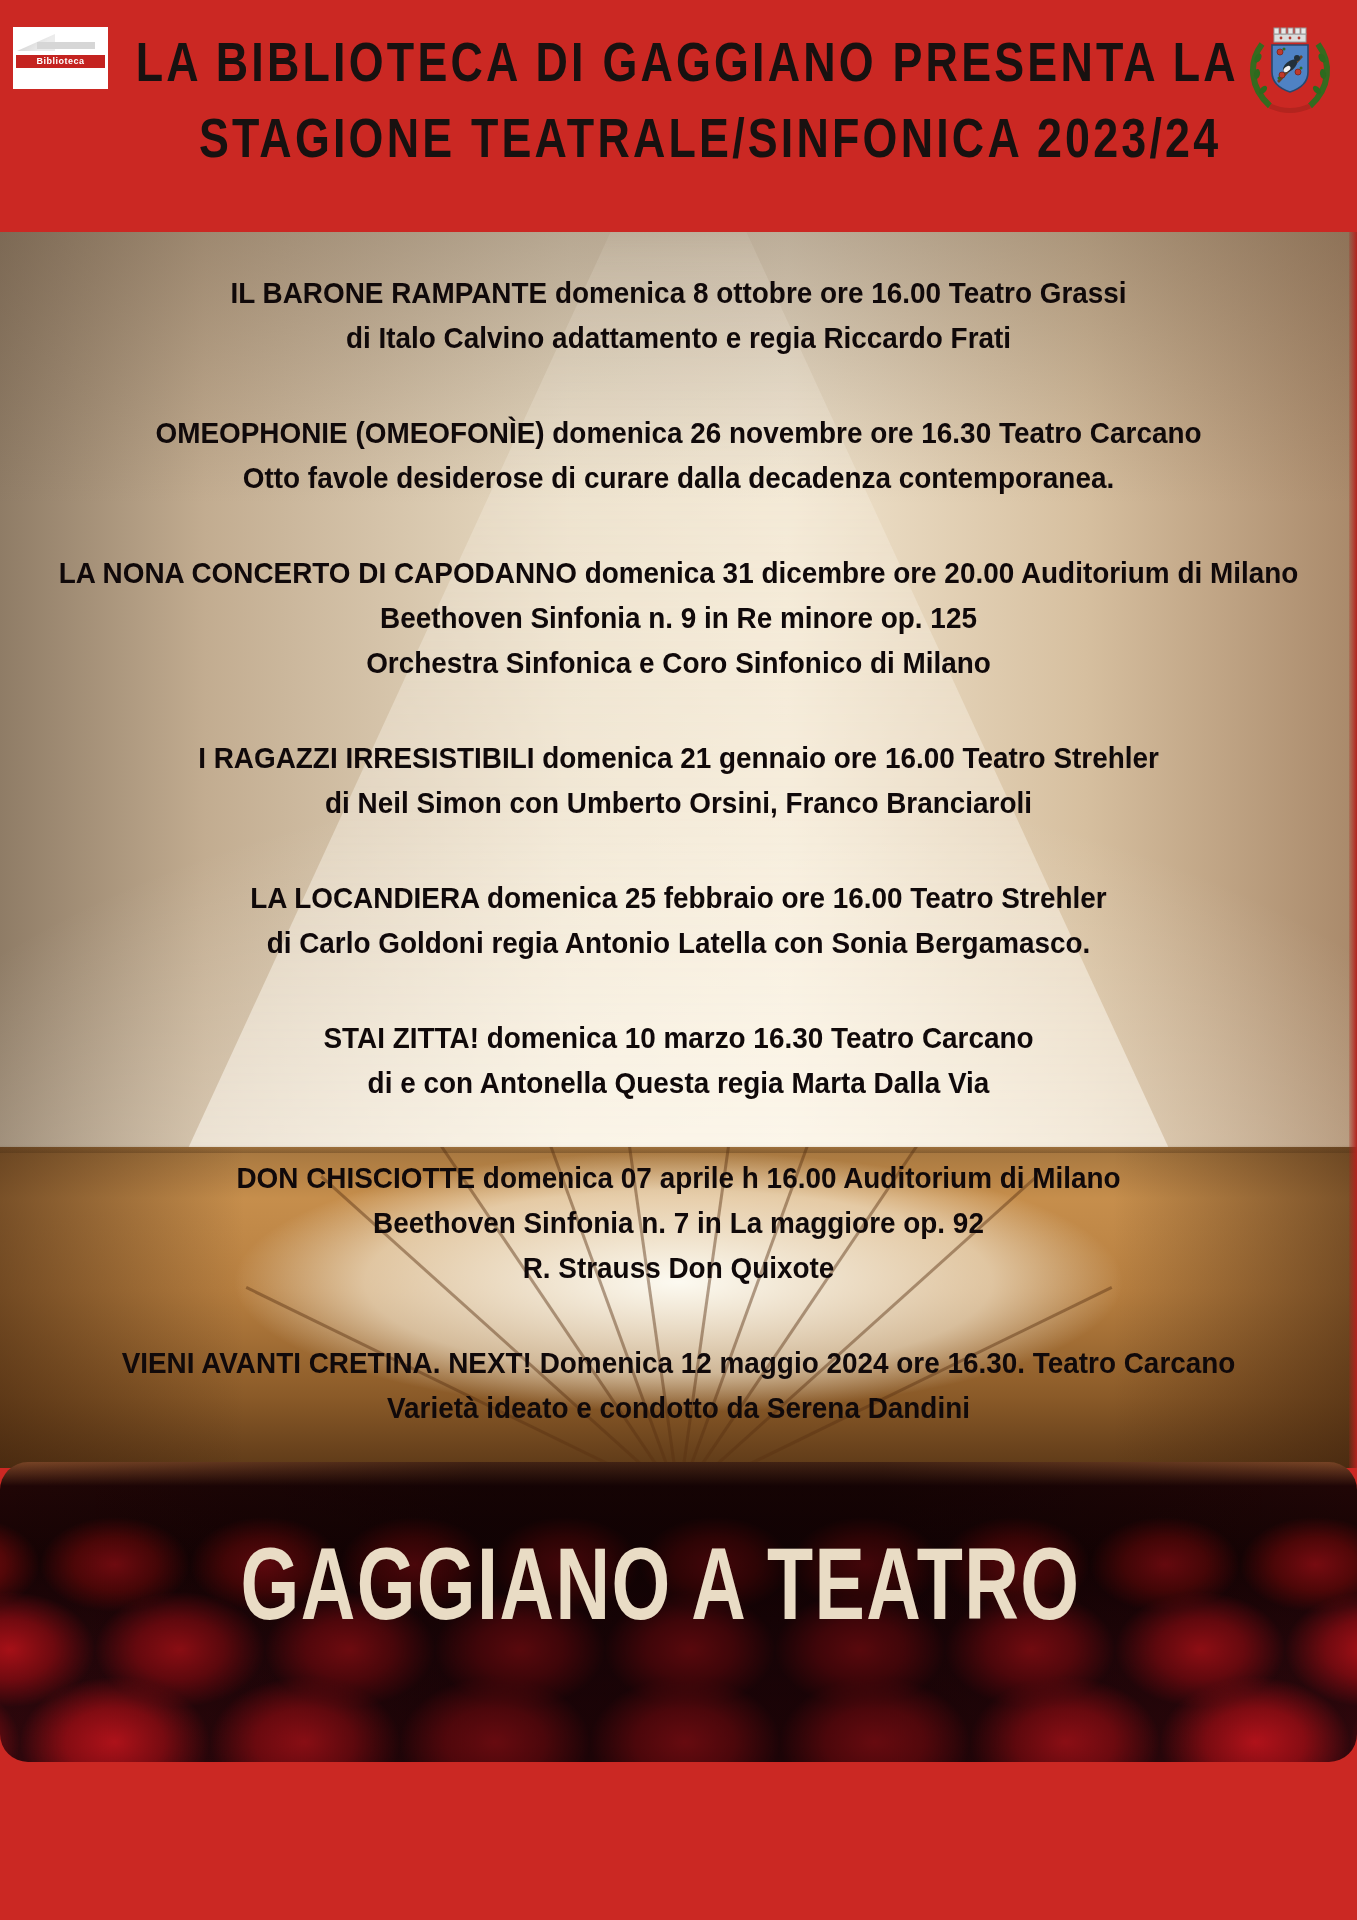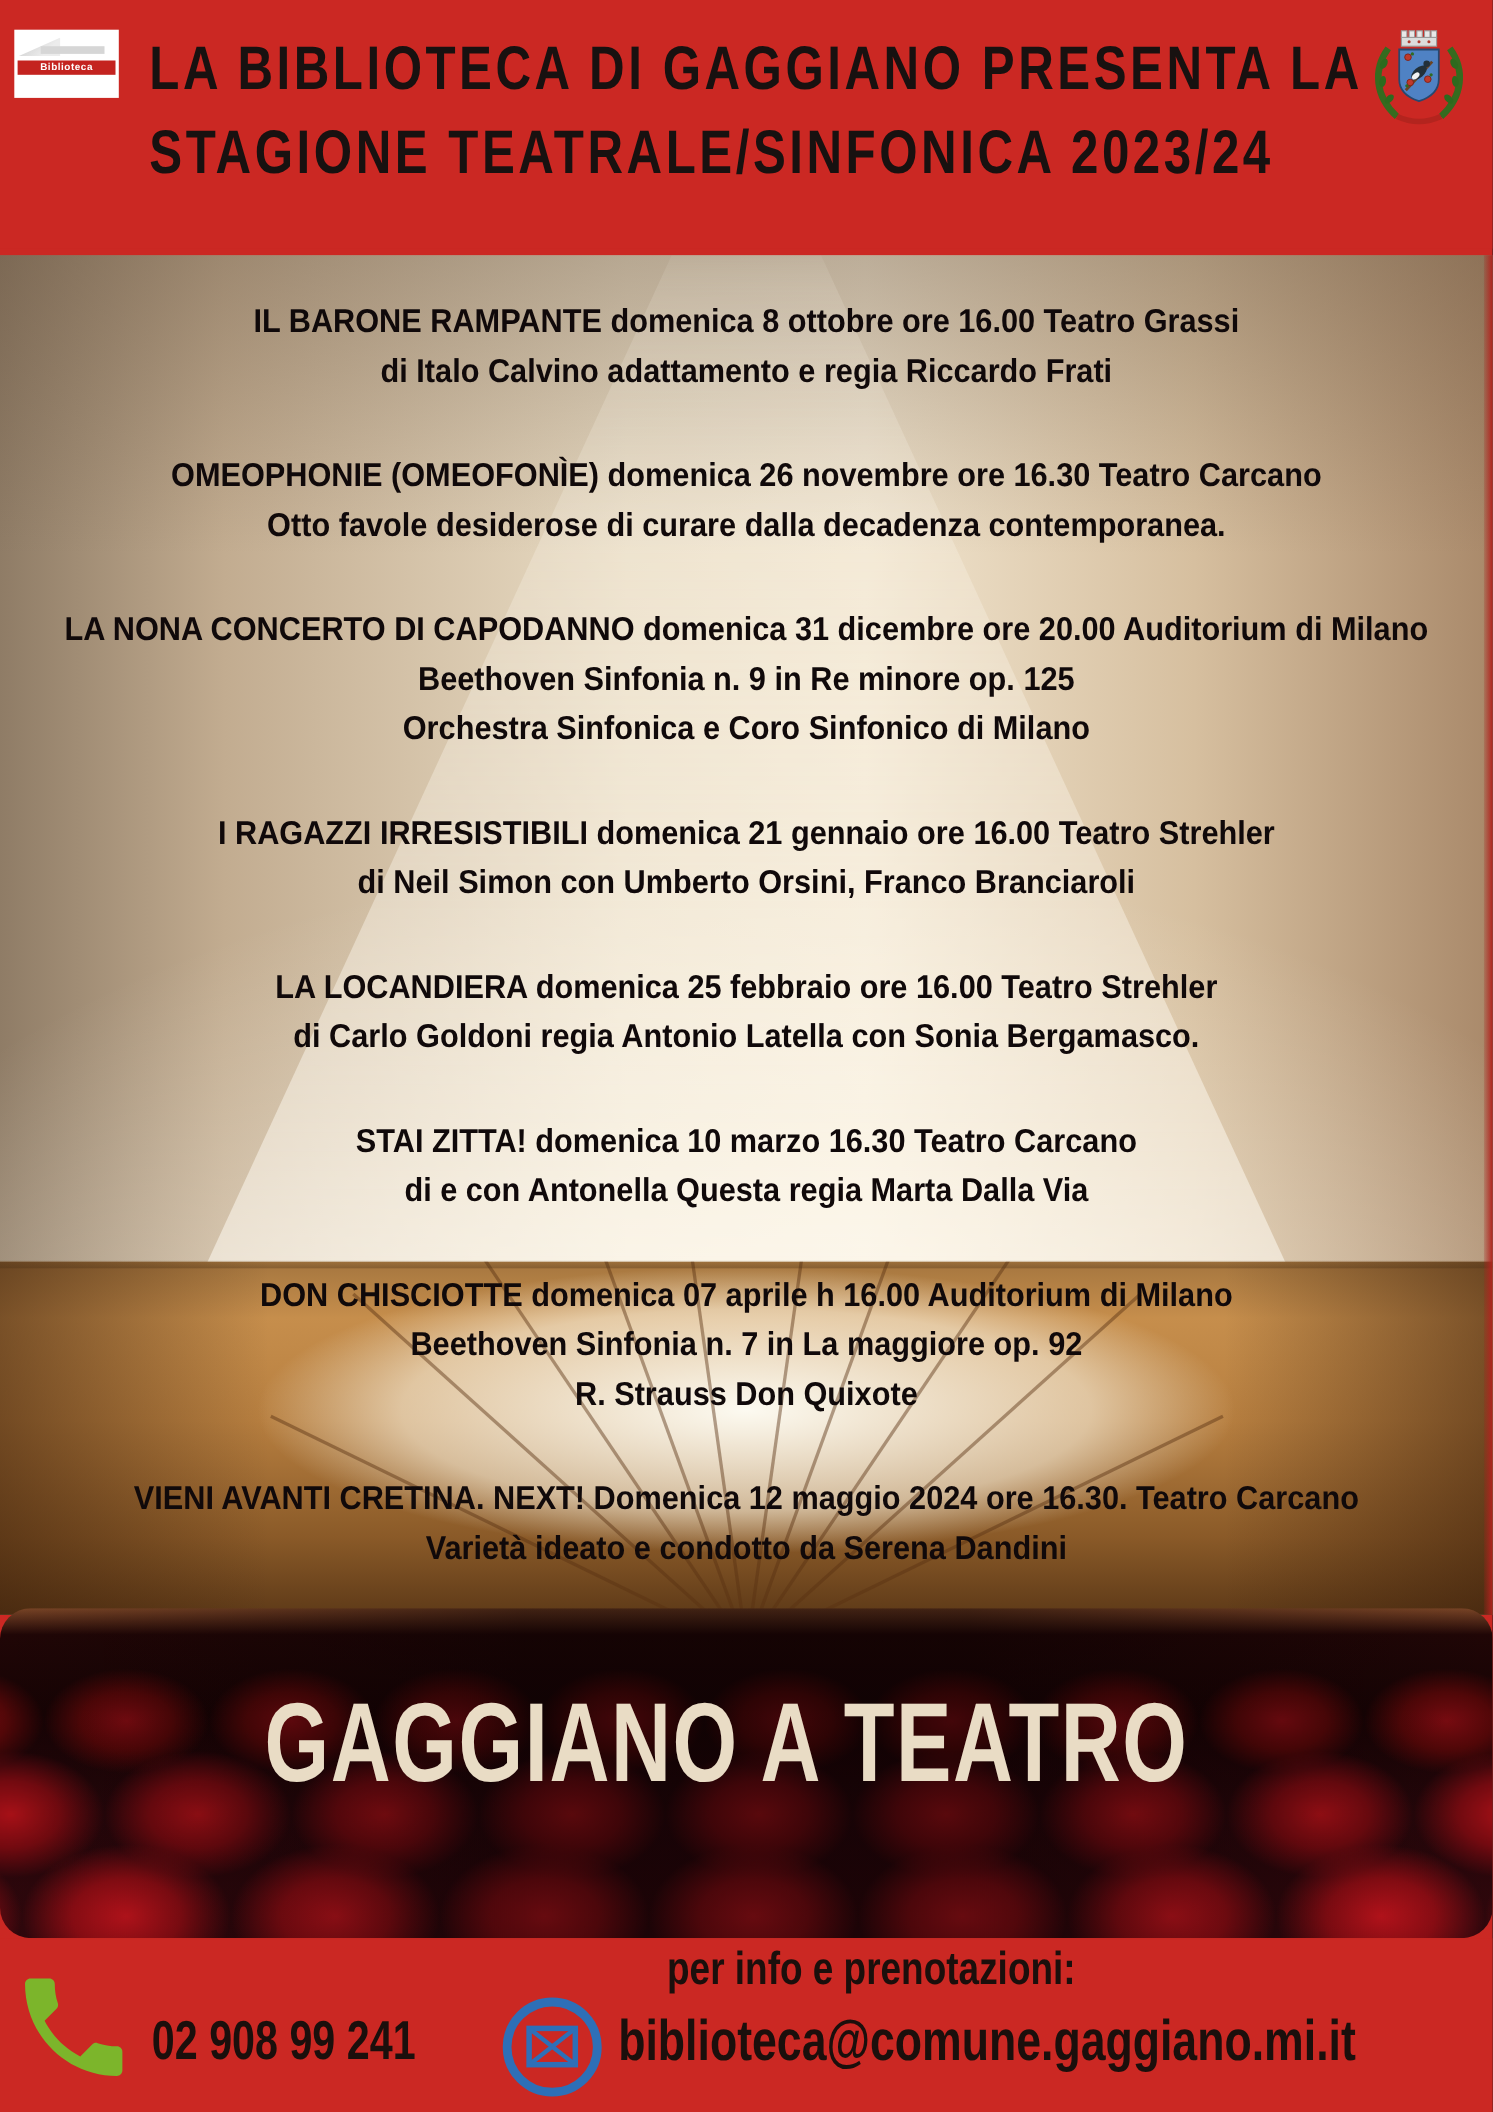--- a/index.html
+++ b/index.html
@@ -3,21 +3,21 @@
 <meta charset="utf-8">
 <style>
   html,body{margin:0;padding:0;background:#222;}
   .poster{
     position:relative;width:1357px;height:1920px;overflow:hidden;
     font-family:"Liberation Sans",sans-serif;font-weight:bold;
     background:#cb2823;
   }
   
   .band-top{position:absolute;left:0;top:0;width:1357px;height:226px;background:#cb2823;}
-  .title-wrap{position:absolute;left:0;top:24px;width:100%;text-align:left;color:#181110;}
+  .title-wrap{position:absolute;left:0;top:24px;width:100%;text-align:right;color:#181110;}
   .title-inner{transform:scaleX(.8);transform-origin:50% 0;}
   .title-line{font-size:56px;line-height:76px;letter-spacing:4px;white-space:nowrap;}
   
   .logo-box{position:absolute;left:13px;top:27px;width:95px;height:62px;background:#ffffff;}
   .logo-diag{position:absolute;left:4px;top:7px;width:38px;height:17px;
     background:linear-gradient(135deg,#c9c9c9 0%,#ececec 70%);
     clip-path:polygon(0 100%,100% 0,100% 100%);}
   .logo-smudge{position:absolute;left:24px;top:15px;width:58px;height:7px;background:#d6d6d6;}
   .logo-band{position:absolute;left:3px;right:3px;top:28px;height:13px;background:#c42320;
     color:#ffffff;font-size:9px;line-height:13px;text-align:center;letter-spacing:.5px;
@@ -184,29 +184,14 @@
         <div class="line">VIENI AVANTI CRETINA. NEXT! Domenica 12 maggio 2024 ore 16.30. Teatro Carcano</div>
         <div class="line">Varietà ideato e condotto da Serena Dandini</div>
       </div>
     </div>
   </div>
 
   <div class="seats">
     <div class="show-title">GAGGIANO A TEATRO</div>
   </div>
 
-  <div class="band-bottom">
-    <div class="info-label">per info e prenotazioni:</div>
-
-    <svg class="phone-svg" width="118" height="118" viewBox="0 0 24 24">
-      <path fill="#7cb52b" d="M6.62 10.79c1.44 2.83 3.76 5.14 6.59 6.59l2.2-2.21c.27-.27.67-.36 1.02-.24 1.12.37 2.33.57 3.57.57.55 0 1 .45 1 1V20c0 .55-.45 1-1 1-9.39 0-17-7.61-17-17 0-.55.45-1 1-1h3.5c.55 0 1 .45 1 1 0 1.25.2 2.45.57 3.57.11.35.03.74-.25 1.02l-2.2 2.2z"></path>
-    </svg>
-    <div class="phone-number">02 908 99 241</div>
-
-    <svg class="email-svg" width="100" height="100" viewBox="0 0 100 100">
-      <circle cx="50" cy="50" r="41" stroke="#2e6fb7" stroke-width="8" fill="none"></circle>
-      <rect x="29" y="33" width="42" height="33" stroke="#2e6fb7" stroke-width="5" fill="none"></rect>
-      <path d="M29 33 L71 66 M71 33 L29 66" stroke="#2e6fb7" stroke-width="4" fill="none"></path>
-    </svg>
-    <div class="email-address">biblioteca@comune.gaggiano.mi.it</div>
-  </div>
 
 </div>
 
 </body></html>

